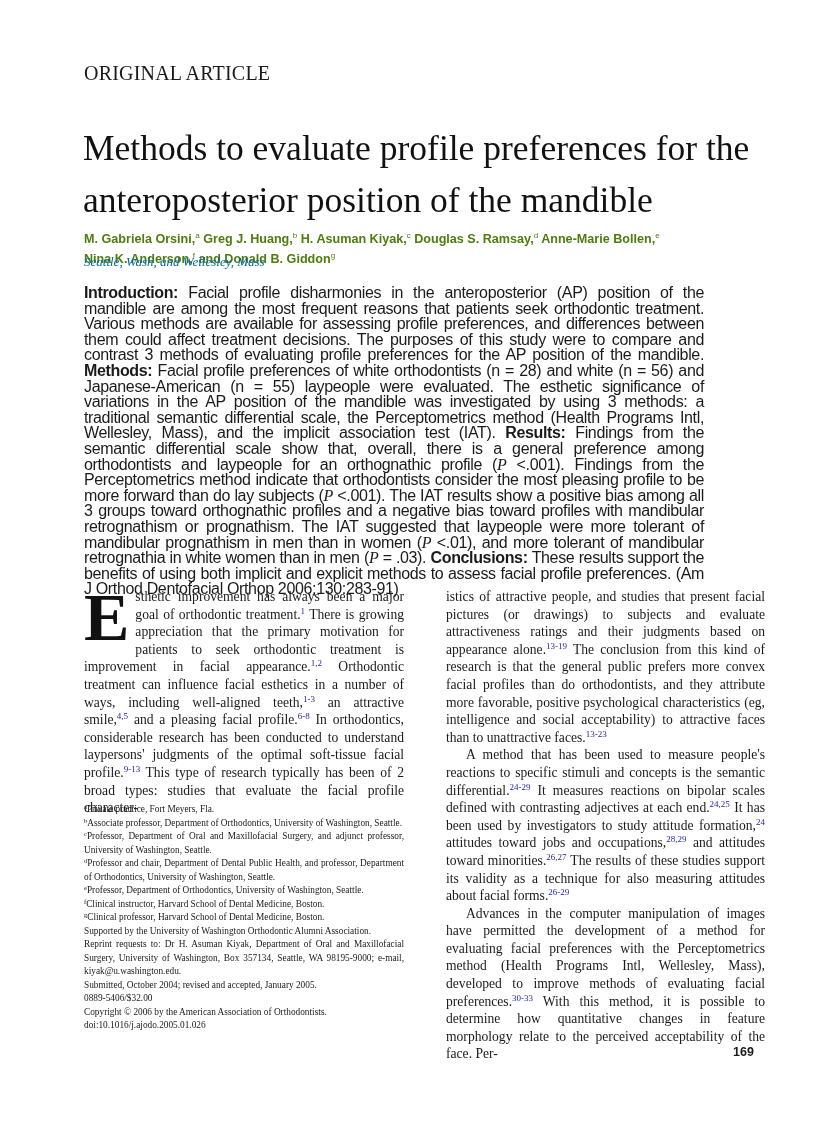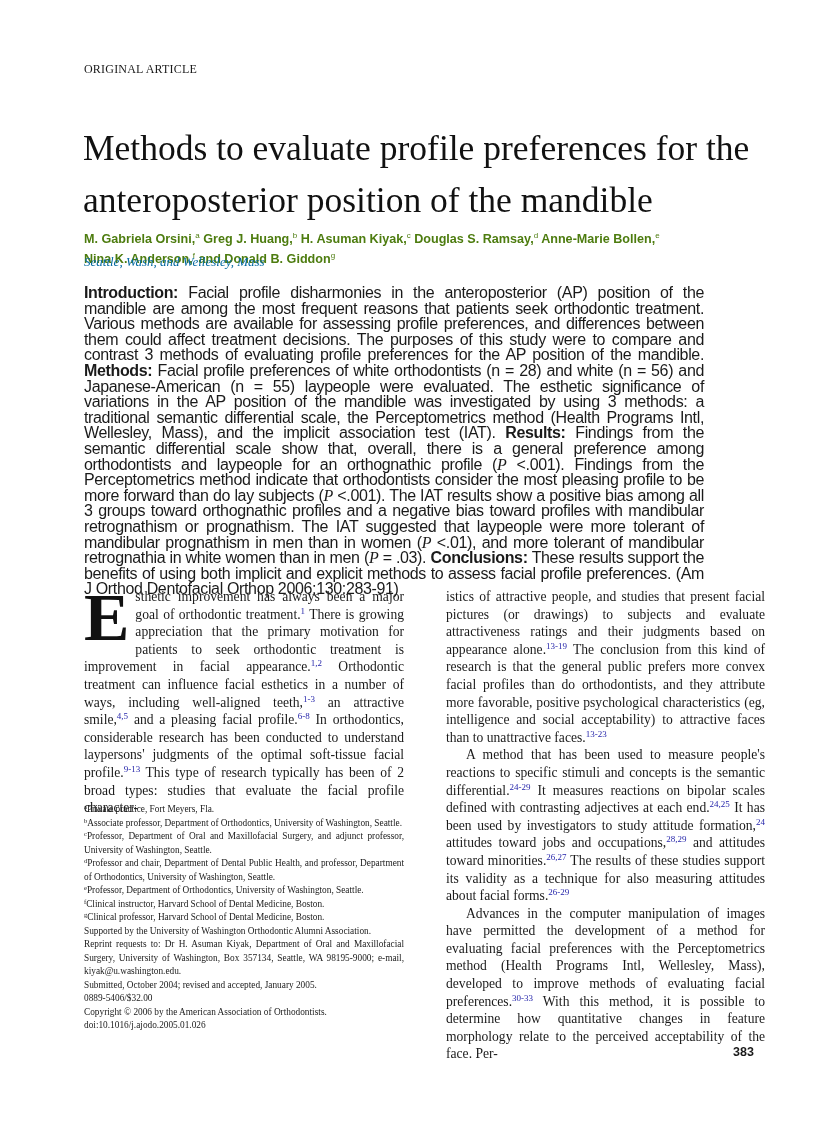--- a/index.html
+++ b/index.html
@@ -1,20 +1,20 @@
 <!DOCTYPE html>
 <html><head>
 <meta charset="utf-8">
 <style>
   html, body { margin: 0; padding: 0; background: #ffffff; }
   body { width: 838px; height: 1122px; position: relative; overflow: hidden; color: #1a1a1a; }
   .page { position: absolute; left: 0; top: 0; width: 838px; height: 1122px; }
   .section-label {
     position: absolute; left: 84px; top: 62px;
-    font-family: "Liberation Serif", serif; font-size: 12px; letter-spacing: 0.2px; color: #1a1a1a; text-align: center;
+    font-family: "Liberation Serif", serif; font-size: 20px; letter-spacing: 0.2px; color: #1a1a1a; text-align: center;
   }
   .title {
     position: absolute; left: 83px; top: 122px; width: 690px;
     font-family: "Liberation Serif", serif; font-size: 35.5px; line-height: 52px; color: #111;
   }
   .authors {
     position: absolute; left: 84px; top: 229px; width: 680px;
     font-family: "Liberation Sans", sans-serif; font-size: 12.6px; line-height: 20px; font-weight: bold; color: #4d7c0f;
     font-stretch: condensed;
   }
@@ -108,14 +108,14 @@
     <div>Copyright © 2006 by the American Association of Orthodontists.</div>
     <div>doi:10.1016/j.ajodo.2005.01.026</div>
   </div>
 
   <div class="col col-right">
     <p><span>istics of attractive people, and studies that present facial pictures (or drawings) to subjects and evaluate attractiveness ratings and their judgments based on appearance alone.</span><sup class="ref">13-19</sup><span> The conclusion from this kind of research is that the general public prefers more convex facial profiles than do orthodontists, and they attribute more favorable, positive psychological characteristics (eg, intelligence and social acceptability) to attractive faces than to unattractive faces.</span><sup class="ref">13-23</sup></p>
     <p class="indent"><span>A method that has been used to measure people's reactions to specific stimuli and concepts is the semantic differential.</span><sup class="ref">24-29</sup><span> It measures reactions on bipolar scales defined with contrasting adjectives at each end.</span><sup class="ref">24,25</sup><span> It has been used by investigators to study attitude formation,</span><sup class="ref">24</sup><span> attitudes toward jobs and occupations,</span><sup class="ref">28,29</sup><span> and attitudes toward minorities.</span><sup class="ref">26,27</sup><span> The results of these studies support its validity as a technique for also measuring attitudes about facial forms.</span><sup class="ref">26-29</sup></p>
     <p class="indent"><span>Advances in the computer manipulation of images have permitted the development of a method for evaluating facial preferences with the Perceptometrics method (Health Programs Intl, Wellesley, Mass), developed to improve methods of evaluating facial preferences.</span><sup class="ref">30-33</sup><span> With this method, it is possible to determine how quantitative changes in feature morphology relate to the perceived acceptability of the face. Per-</span></p>
   </div>
 
-  <div class="page-number">383</div>
+  <div class="page-number">169</div>
 </div>
 
 </body></html>

